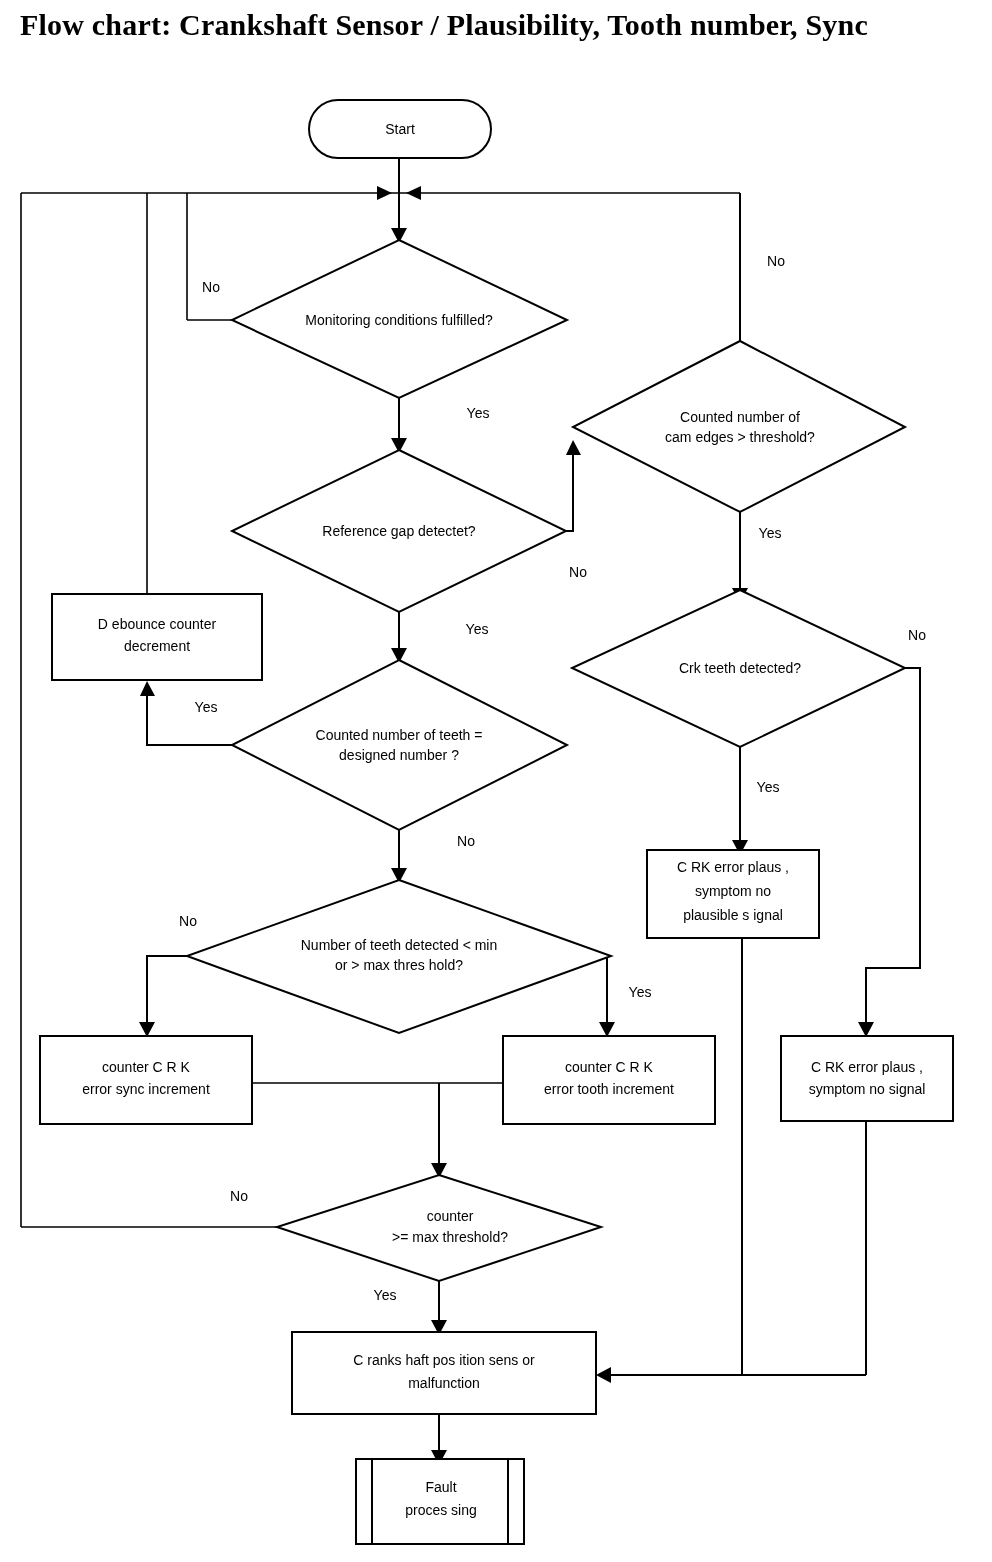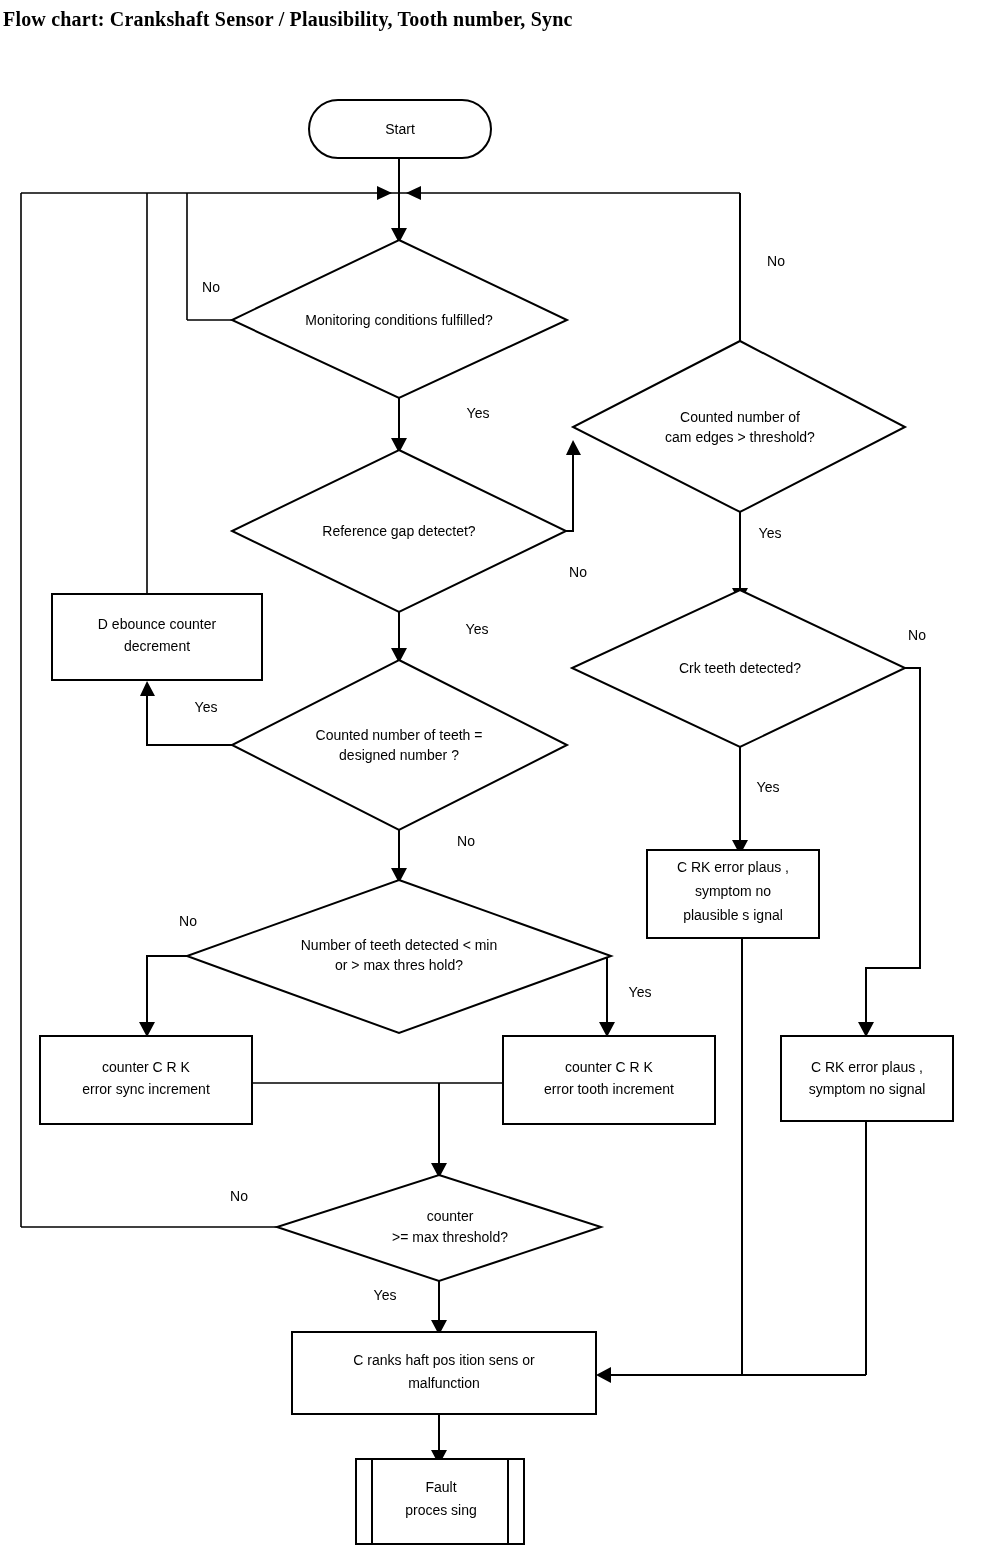--- a/index.html
+++ b/index.html
@@ -11,25 +11,25 @@
   body {
     width: 992px;
     height: 1562px;
     font-family: "Liberation Sans", sans-serif;
     color: #000000;
     overflow: hidden;
     position: relative;
   }
   #page-title {
     position: absolute;
-    left: 3px;
+    left: 20px;
     top: 8px;
     font-family: "Liberation Serif", serif;
     font-weight: bold;
-    font-size: 20px;
+    font-size: 30px;
     letter-spacing: 0.2px;
     white-space: nowrap;
   }
   #chart-canvas {
     position: absolute;
     left: 0;
     top: 0;
     width: 992px;
     height: 1562px;
   }

